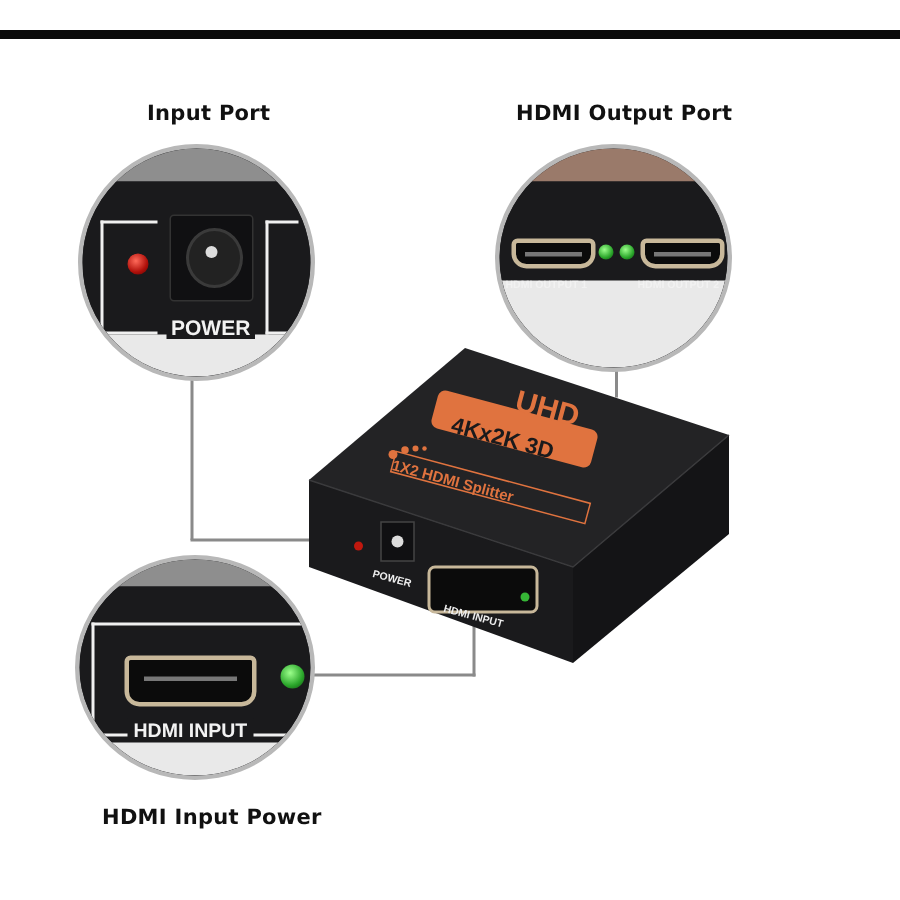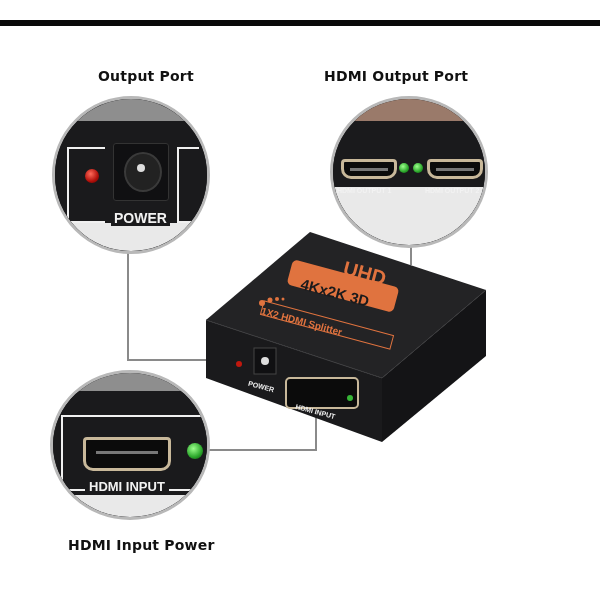--- a/index.html
+++ b/index.html
@@ -17,22 +17,22 @@
   .led-red { position:absolute; border-radius:50%; background:radial-gradient(circle at 40% 35%, #ff6a5a, #b0100a 60%, #5a0000); }
   .led-green { position:absolute; border-radius:50%; background:radial-gradient(circle at 40% 35%, #9cff8c, #2aa52a 60%, #0e4a0e); }
   .conn { position:absolute; background:#8a8a8a; }
   .device-top { position:absolute; }
 </style>
 </head>
 <body>
 
 <div class="topbar"></div>
 
-<div class="label" style="left:98px;top:68px;">Output Port</div>
-<div class="label" style="left:324px;top:68px;">HDMI Output Port</div>
+<div class="label" style="left:98px;top:68px;">Input Port</div>
+<div class="label" style="left:344px;top:68px;">HDMI Output Port</div>
 <div class="label" style="left:68px;top:537px;">HDMI Input Power</div>
 
 <div class="conn" style="left:127px;top:248px;width:2px;height:112px;"></div>
 <div class="conn" style="left:127px;top:359px;width:135px;height:2px;"></div>
 <div class="conn" style="left:410px;top:245px;width:2px;height:20px;"></div>
 <div class="conn" style="left:205px;top:449px;width:112px;height:2px;"></div>
 <div class="conn" style="left:315px;top:402px;width:2px;height:49px;"></div>
 
 <div class="circle" style="left:52px;top:96px;width:158px;height:158px;">
   <div class="band"></div>

